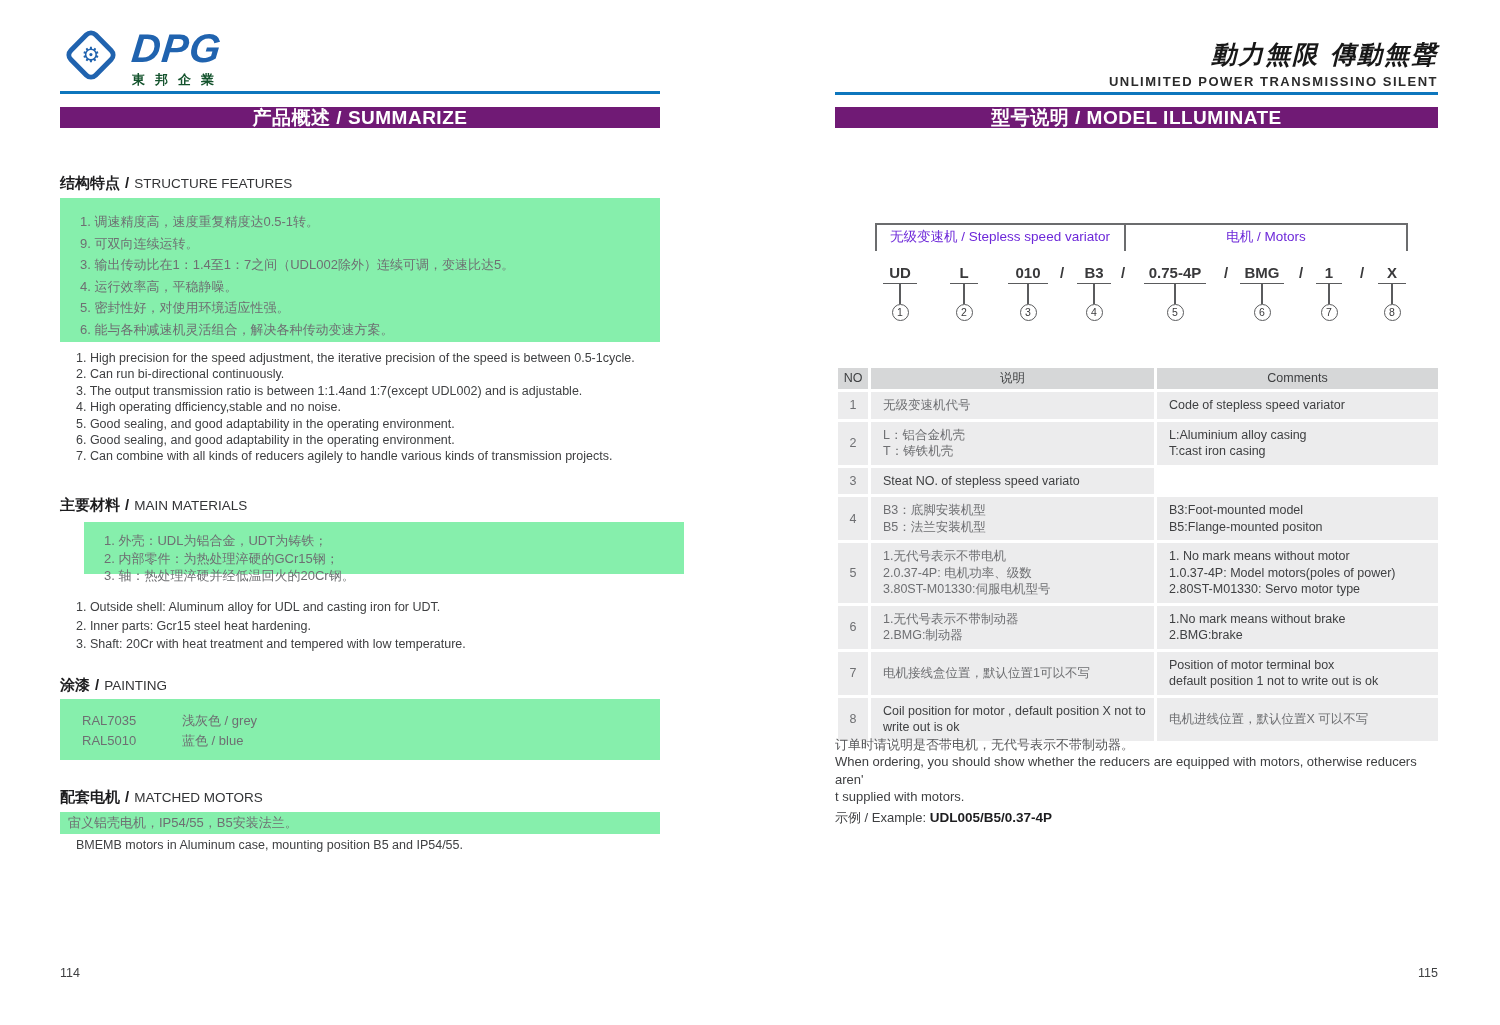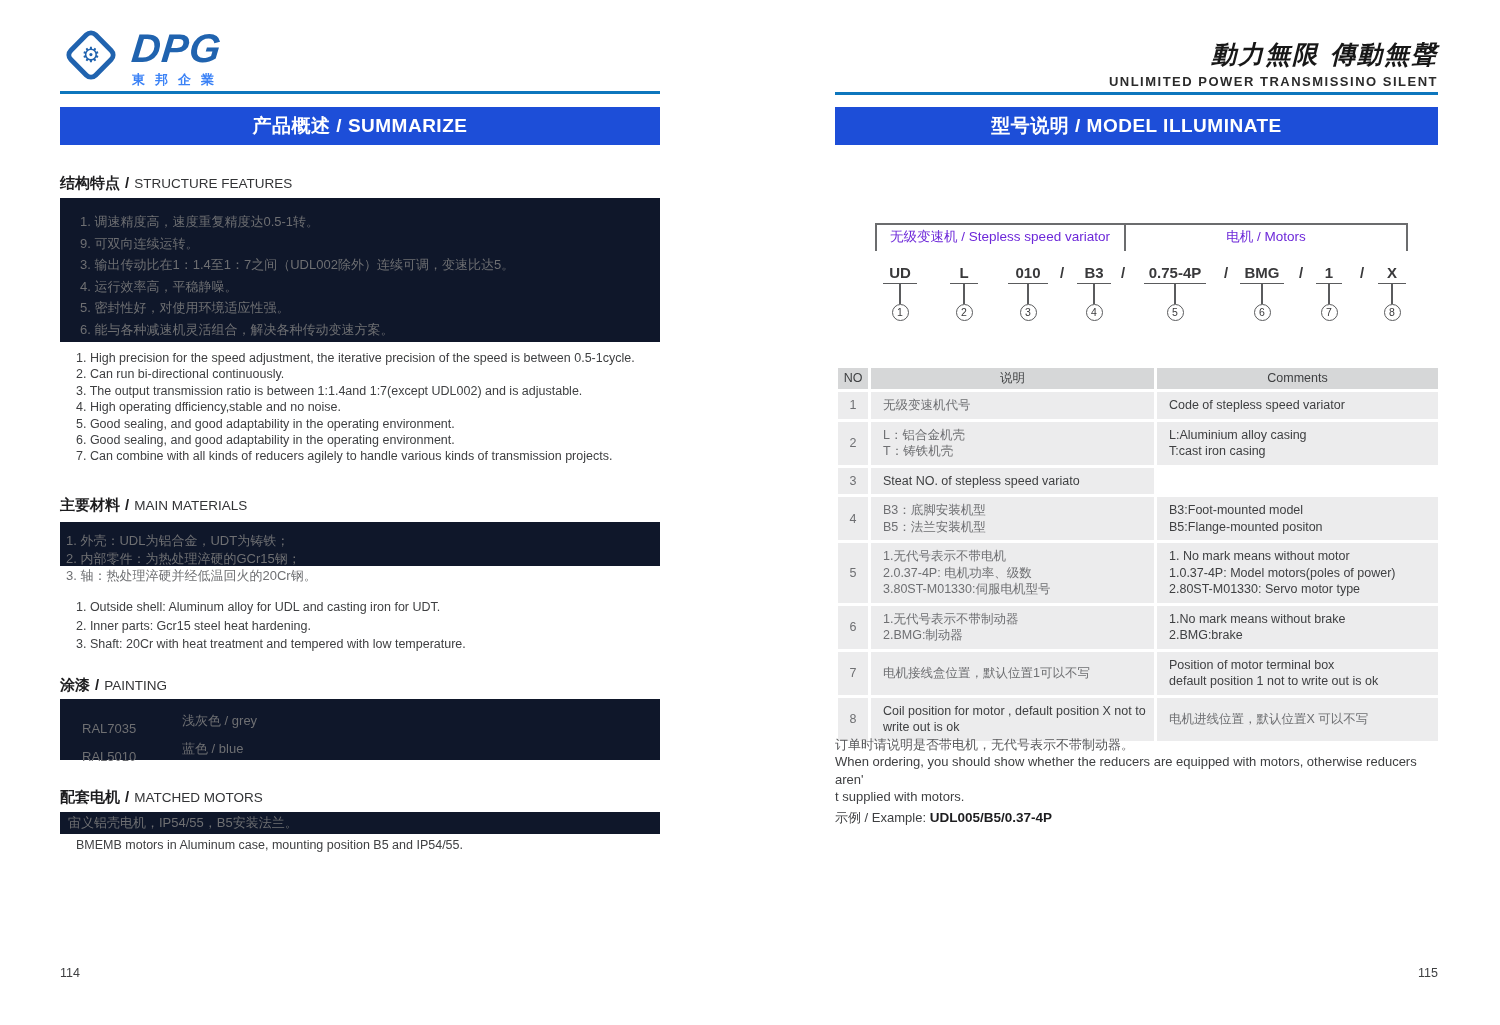--- a/index.html
+++ b/index.html
@@ -7,56 +7,56 @@
   body { font-family:"Liberation Sans", sans-serif; color:#3f4042; }
   .sheet { position:relative; width:1500px; height:1025px; background:#fff; overflow:hidden; }
 
   
   .logo-block { position:absolute; left:62px; top:26px; display:flex; align-items:flex-start; gap:12px; }
   .logo-diamond { position:relative; width:58px; height:58px; }
   .diamond-outer { position:absolute; left:9px; top:9px; width:40px; height:40px; border:5px solid #2063af; border-radius:9px; transform:rotate(45deg); }
   .gear { position:absolute; left:0; top:0; width:58px; height:58px; display:flex; align-items:center; justify-content:center; font-size:21px; color:#2063af; }
   .logo-right { display:flex; flex-direction:column; padding-top:2px; }
   .logo-dpg { font-size:40px; line-height:40px; font-weight:800; font-style:italic; letter-spacing:1px; color:#2063af; transform:skewX(-6deg); }
-  .logo-cjk { margin-top:3px; font-size:13px; font-weight:bold; letter-spacing:10px; color:#3b82f6; }
+  .logo-cjk { margin-top:3px; font-size:13px; font-weight:bold; letter-spacing:10px; color:#14532d; }
 
   
   .slogan-block { position:absolute; right:62px; top:38px; text-align:right; }
   .slogan-cn { font-family:"DejaVu Serif", serif; font-style:italic; font-weight:bold; font-size:25px; letter-spacing:2px; color:#171717; }
   .slogan-en { margin-top:3px; font-size:13px; font-weight:bold; letter-spacing:1.5px; color:#2b2b2b; }
 
   .rule { position:absolute; height:3px; background:#0d76bd; }
   .rule-left { left:60px; top:91px; width:600px; }
   .rule-right { left:835px; top:92px; width:603px; }
 
   
-  .bar { position:absolute; top:107px; height:38px; background:#1d4ed8; color:#fff; display:flex; align-items:center; justify-content:center; font-size:19px; font-weight:bold; letter-spacing:0.5px; }
+  .bar { position:absolute; top:107px; height:21px; background:#701a75; color:#fff; display:flex; align-items:center; justify-content:center; font-size:19px; font-weight:bold; letter-spacing:0.5px; }
   .bar-left { left:60px; width:600px; }
   .bar-right { left:835px; width:603px; }
 
   
   .left-content { position:absolute; left:60px; top:168px; width:600px; height:720px; }
   .sec-heading { position:absolute; left:0; font-size:15px; color:#1d1d1f; white-space:nowrap; }
   .sec-heading .cn { font-weight:bold; }
   .sec-heading .hsep { margin:0 5px; font-weight:bold; }
   .sec-heading .en { font-size:13.5px; color:#333436; }
-  .gray-box { position:absolute; left:0; width:600px; background:#0f172a; }
+  .gray-box { position:absolute; left:0; width:600px; background:#86efac; }
   .cn-lines { font-size:13px; color:#6e6f72; }
   .box-structure { top:30px; height:144px; padding:13px 0 0 20px; }
   .box-structure div { line-height:21.6px; }
   .en-list { position:absolute; left:16px; width:584px; font-size:12.5px; color:#3f4042; }
   .enlist-structure { top:182px; }
   .enlist-structure div { line-height:16.4px; }
-  .box-materials { top:354px; height:44px; padding:10px 0 0 6px; }
+  .box-materials { top:354px; height:52px; padding:10px 0 0 20px;margin-left:24px; }
   .box-materials div { line-height:17.5px; }
   .enlist-materials { top:430px; }
   .enlist-materials div { line-height:18.6px; }
   .box-painting { top:531px; height:61px; padding:12px 0 0 22px; }
   .ral-row { display:flex; line-height:20px; font-size:13px; color:#6e6f72; }
-  .ral-code { width:74px;margin-top:8px; }
+  .ral-code { width:74px; }
   .ral-name { margin-left:26px; }
   .box-motors { top:644px; height:22px; line-height:22px; padding-left:8px; }
   .motors-en { position:absolute; left:16px; top:670px; font-size:12.5px; color:#3f4042; }
   .h-structure { top:6px; }
   .h-materials { top:328px; }
   .h-painting { top:508px; }
   .h-motors { top:620px; }
 
   
   .diagram { position:absolute; left:835px; top:198px; width:603px; height:150px; }

